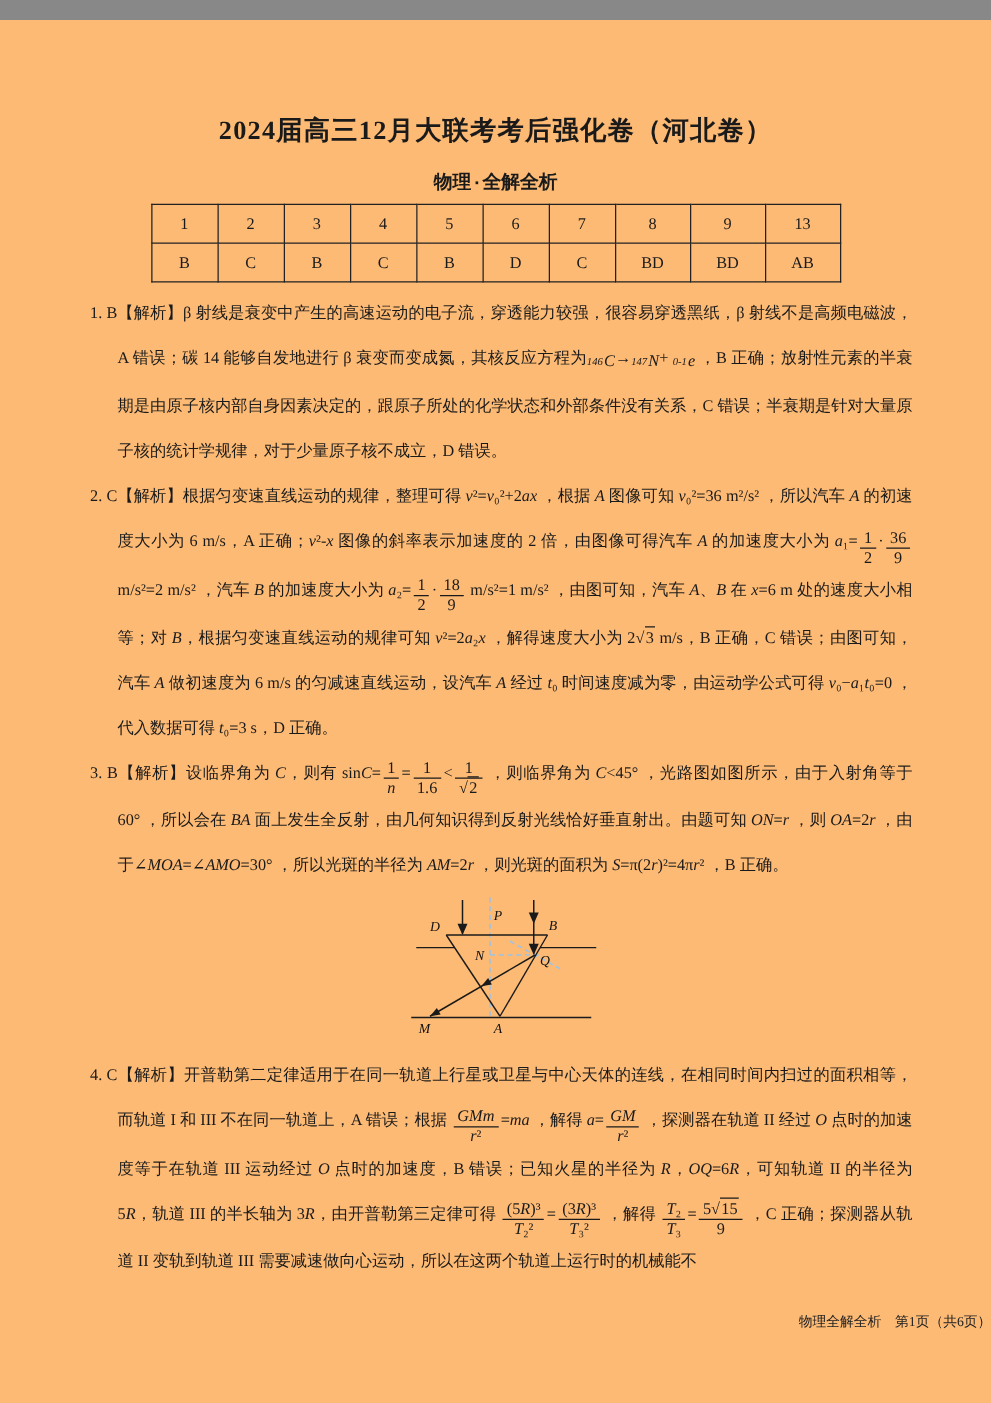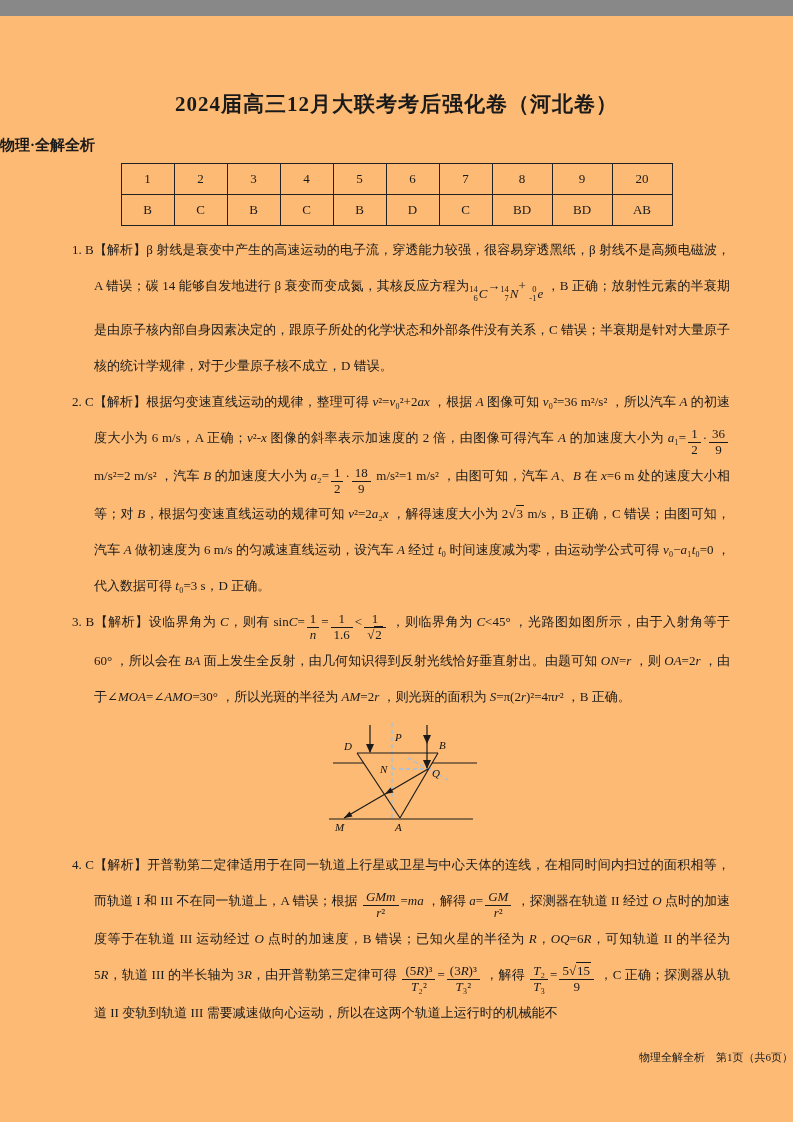--- a/index.html
+++ b/index.html
@@ -15,22 +15,24 @@
   .content{position:absolute;left:0;top:0;width:793px;}
   .doc-title{
     margin:74px 0 0 0;
     text-align:center;
     font-size:21px;
     font-weight:bold;
     letter-spacing:1px;
   }
   .doc-subtitle{
     margin:18px 0 0 0;
+    text-align:center;
     font-size:15px;
     font-weight:bold;
+    font-family:Liberation Mono, monospace;
   }
   table.answers{
     margin:8px auto 0 auto;
     border-collapse:collapse;
     table-layout:fixed;
   }
   table.answers td{
     border:1px solid #222;
     height:30px;
     text-align:center;
@@ -58,22 +60,22 @@
     vertical-align:-0.95em;
     text-align:center;
     line-height:1.15;
     margin:0 2px;
     text-indent:0;
   }
   .frac .num{display:block;border-bottom:1px solid #1a1a1a;padding:0 3px;}
   .frac .den{display:block;padding:0 3px;}
   .nuc{display:inline-flex;align-items:center;vertical-align:-2px;text-indent:0;}
   .nuc .stack{
-    display:inline-flex;flex-direction:column;
-    font-size:8.5px;line-height:1.05;text-align:right;margin-right:1px;
+    display:inline-flex;flex-direction:row;
+    font-size:8.5px;line-height:1.05;text-align:right;margin-right:1px;font-style:italic;
   }
   .rad{white-space:nowrap;}
   .rad .vinc{border-top:1px solid currentColor;padding:0 1px;}
   .figure-wrap{
     text-align:center;
     margin:4px 0 6px 18px;
     line-height:0;
   }
   .figure-wrap svg{overflow:visible;}
   .fig-label{
@@ -102,21 +104,21 @@
         <tr>
             <td>1</td>
             <td>2</td>
             <td>3</td>
             <td>4</td>
             <td>5</td>
             <td>6</td>
             <td>7</td>
             <td>8</td>
             <td>9</td>
-            <td>20</td>
+            <td>13</td>
           </tr>
         <tr>
             <td>B</td>
             <td>C</td>
             <td>B</td>
             <td>C</td>
             <td>B</td>
             <td>D</td>
             <td>C</td>
             <td>BD</td>

